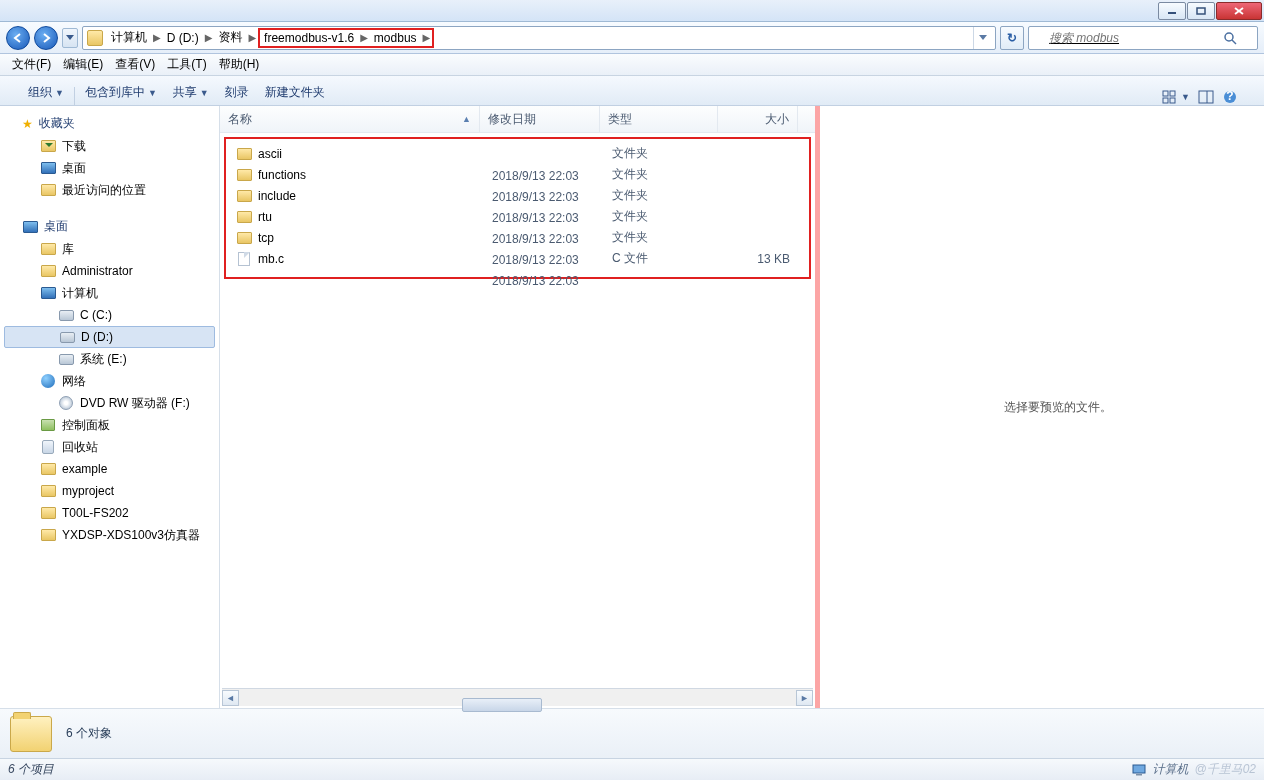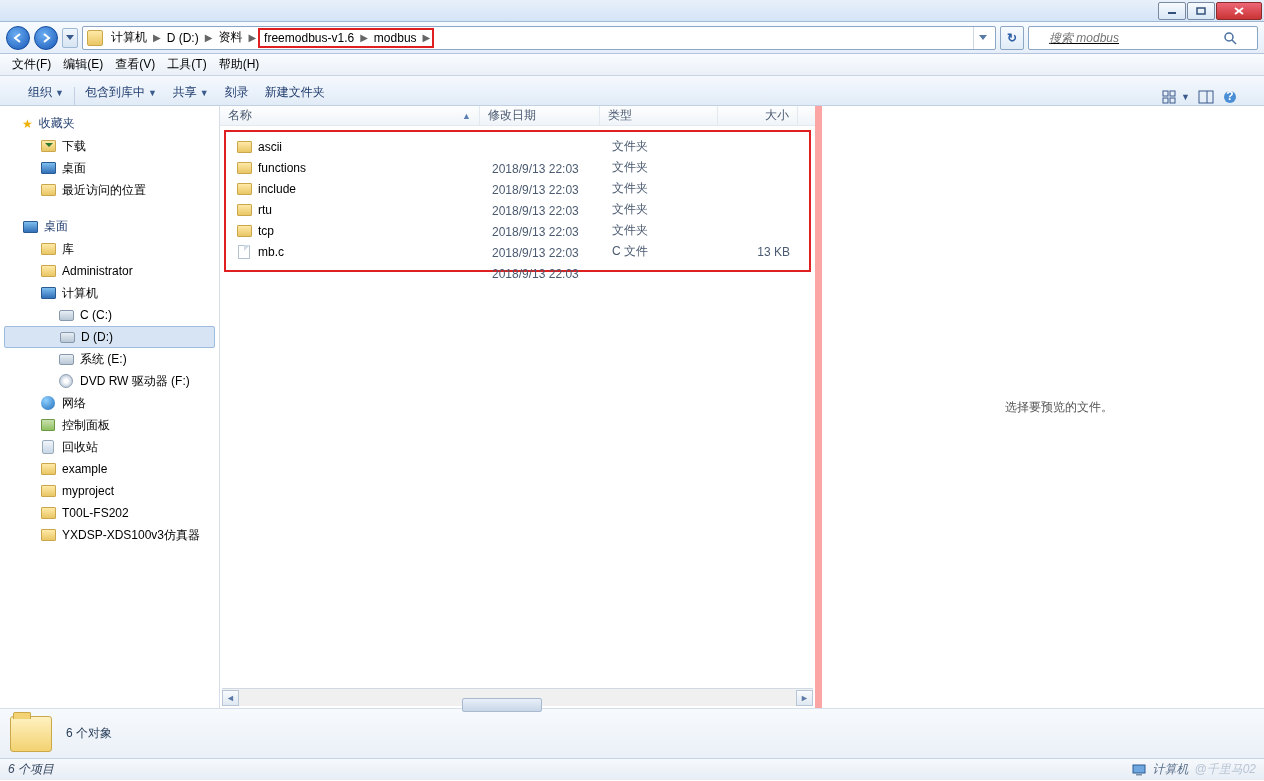--- a/index.html
+++ b/index.html
@@ -59,41 +59,41 @@
 .ic-net { width:14px; height:14px; border-radius:50%; background:radial-gradient(circle at 35% 30%, #8fd0ff, #1e6cba); }
 .ic-cpl { width:14px; height:12px; background:linear-gradient(#c8e0b0,#8fc060); border:1px solid #6a9a44; border-radius:1px; }
 .ic-bin { width:12px; height:14px; background:linear-gradient(#f0f5fb,#c8d6e6); border:1px solid #9ab; border-radius:2px; }
 .ic-down { position:relative; }
 .ic-down::after{content:'';position:absolute;left:3px;top:2px;border:4px solid transparent;border-top-color:#2f7a2f;}
 .tree-gap { height:14px; }
 
 
 .file-area { flex:1; display:flex; }
 .file-list { width:595px; display:flex; flex-direction:column; }
-.list-header { height:20px; display:flex; border-bottom:1px solid #e3e9f0; background:linear-gradient(#fdfefe,#f0f4f9); }
+.list-header { height:27px; display:flex; border-bottom:1px solid #e3e9f0; background:linear-gradient(#fdfefe,#f0f4f9); }
 .col { padding:3px 8px; color:#4a5a70; border-right:1px solid #e3e9f0; display:flex; align-items:center; }
 .col.name { width:260px; justify-content:space-between; }
 .col.date { width:120px; }
 .col.type { width:118px; }
 .col.size { width:80px; justify-content:flex-end; }
 .sort-arrow { font-size:9px; color:#5a7fb0; }
 .list-body { flex:1; position:relative; overflow:hidden; }
 .red-files-box { border:2px solid #e02020; margin:4px 4px 0 4px; padding:4px 2px 8px 2px; }
 .row { display:flex; align-items:center; height:21px; }
 .cell { padding:0 8px; overflow:hidden; white-space:nowrap; }
 .cell.name { width:256px; display:flex; align-items:center; gap:6px; }
 .cell.date { width:120px; color:#4a5a70;margin-top:44px; }
 .cell.type { width:118px; color:#4a5a70; }
 .cell.size { width:76px; text-align:right; color:#4a5a70; }
 .hscroll { height:18px; background:#f0f0f0; border-top:1px solid #d0d8e2; position:relative; margin:0 2px 2px 2px; display:flex; align-items:center; }
 .hscroll-btn { width:17px; height:16px; background:linear-gradient(#f8fbfe,#dfe8f2); border:1px solid #b8c6d6; display:flex; align-items:center; justify-content:center; font-size:9px; color:#5a7aa5; }
 .hscroll-thumb { position:absolute; left:40%; width:80px; height:14px; background:linear-gradient(#e8eff8,#c8d6e8); border:1px solid #a8bad0; border-radius:2px; }
 
 
-.preview { flex:1; border-left:7px solid #fca5a5; display:flex; align-items:center; justify-content:center; color:#555;padding-left:32px; }
+.preview { flex:1; border-left:5px solid #fca5a5; display:flex; align-items:center; justify-content:center; color:#555;padding-left:32px; }
 
 
 .details { height:50px; border-top:1px solid #d6dfe9; background:linear-gradient(#f7fafd,#eaf0f7); display:flex; align-items:center; padding:4px 10px; gap:14px; }
 .big-folder { width:42px; height:36px; background:linear-gradient(#fff1c0,#f2d272); border:1px solid #caa84a; border-radius:3px; position:relative; }
 .big-folder::before { content:''; position:absolute; top:-5px; left:2px; width:16px; height:6px; background:#f2d272; border:1px solid #caa84a; border-bottom:none; border-radius:2px 2px 0 0; }
 .details-text { color:#2a3f5a; }
 
 
 .status { height:22px; border-top:1px solid #c8d4e2; background:linear-gradient(#f6f9fc,#e7edf5); display:flex; align-items:center; justify-content:space-between; padding:0 8px; color:#3a4a62;font-style:italic; }
 .status-right { display:flex; align-items:center; gap:6px; color:#5a6f8a; }
@@ -295,31 +295,31 @@
             <span class="ic-disk"></span>
           </span>
           <span>D (D:)</span>
         </div>
         <div class="tree-item lvl3">
           <span class="tree-icon">
             <span class="ic-disk"></span>
           </span>
           <span>系统 (E:)</span>
         </div>
+        <div class="tree-item">
+          <span class="tree-icon">
+            <span class="ic-net"></span>
+          </span>
+          <span>网络</span>
+        </div>
         <div class="tree-item lvl3">
           <span class="tree-icon">
             <span class="ic-dvd"></span>
           </span>
           <span>DVD RW 驱动器 (F:)</span>
-        </div>
-        <div class="tree-item">
-          <span class="tree-icon">
-            <span class="ic-net"></span>
-          </span>
-          <span>网络</span>
         </div>
         <div class="tree-item">
           <span class="tree-icon">
             <span class="ic-cpl"></span>
           </span>
           <span>控制面板</span>
         </div>
         <div class="tree-item">
           <span class="tree-icon">
             <span class="ic-bin"></span>

